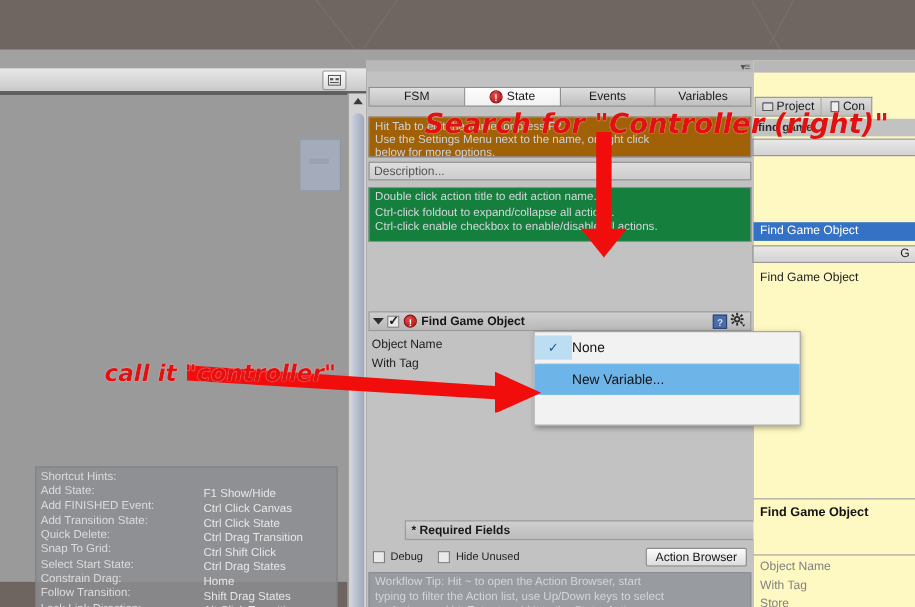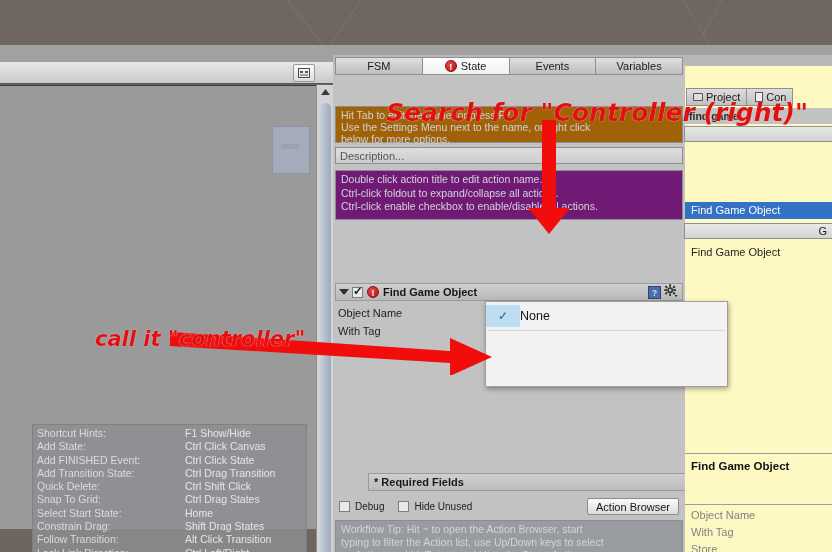--- a/index.html
+++ b/index.html
@@ -58,21 +58,21 @@
 
   
   .hints-panel {
     position:absolute; left:32px; top:362px; width:275px; height:150px;
     background:rgba(140,142,145,0.82);
     border:1px solid rgba(120,122,125,0.7);
     padding:2px 4px 0 4px;
   }
   .hints-row { display:flex; height:13.3px; line-height:13.3px; }
   .hints-row .k { width:148px; color:#dcdcdc; font-size:10.5px; white-space:nowrap; }
-  .hints-row .v { color:#e6e6e6; font-size:10.5px; white-space:nowrap; }
+  .hints-row .v { color:#e6e6e6; font-size:10.5px; white-space:nowrap;margin-top:16px; }
 
   
   .vscroll {
     position:absolute; left:316px; top:23px; width:17px; height:489px;
     background:#d3d3d3; border-left:1px solid #8d8d8d;
   }
   .vscroll .arrow-up, .vscroll .arrow-down {
     position:absolute; left:0; width:17px; height:14px;
     display:flex; align-items:center; justify-content:center;
   }
@@ -82,21 +82,21 @@
     background:linear-gradient(90deg,#c9cfdb,#9fa9bd);
     border-radius:5px;
   }
 
   
   .mid-win { position:absolute; left:333px; top:55px; width:352px; height:497px; background:#c2c2c2; }
   .mid-topbar { position:absolute; left:0; top:0; width:352px; height:10px; background:#b8b8b8; }
   .mid-topbar .burger {
     position:absolute; right:4px; top:1px; font-size:9px; color:#555; letter-spacing:-1px;
   }
-  .tabs { position:absolute; left:2px; top:2px; width:348px; height:14px; display:flex; }
+  .tabs { position:absolute; left:2px; top:24px; width:348px; height:14px; display:flex; }
   .tab {
     flex:1; height:18px; line-height:18px; text-align:center;
     font-size:11px; color:#1b1b1b;
     background:linear-gradient(#dedede,#bfbfbf);
     border:1px solid #8f8f8f; border-left:none;
     display:flex; align-items:center; justify-content:center; gap:4px;
   }
   .tab:first-child { border-left:1px solid #8f8f8f; }
   .tab.active { background:linear-gradient(#fdfdfd,#f1f1f1); }
   .err-dot {
@@ -128,21 +128,21 @@
   .hint-box div { color:#cfd2d6; font-size:10.5px; line-height:12px; white-space:nowrap; }
 
   .desc-field {
     position:absolute; left:2px; top:92px; width:348px; height:17px;
     background:linear-gradient(#dedede,#cccccc); border:1px solid #8f8f8f;
     font-size:11px; color:#555; line-height:16px; padding-left:4px;
   }
 
   .tip-box {
     position:absolute; left:2px; top:115px; width:348px; height:50px;
-    background:#701a75; border:1px solid #8a8d92; padding:2px 5px;
+    background:#15803d; border:1px solid #8a8d92; padding:2px 5px;
   }
   .tip-box div { color:#d2d5d9; font-size:10.5px; line-height:13.5px; white-space:nowrap; }
 
   
   .action-hdr {
     position:absolute; left:2px; top:228px; width:348px; height:18px;
     background:linear-gradient(#cfcfcf,#b9b9b9);
     border:1px solid #9a9a9a;
     display:flex; align-items:center; gap:4px; padding-left:3px;
   }
@@ -506,20 +506,24 @@
     <div class="rp-gray" style="top:486px;">Store</div>
 
   </div>
 
   <div class="dropdown">
     <div class="dd-item">
       <span class="tick sel">✓</span>
       <span>None</span>
     </div>
     <div class="dd-sep"></div>
+    <div class="dd-item hl">
+      <span class="tick"></span>
+      <span>New Variable...</span>
+    </div>
   </div>
 
   <svg class="arrow-svg" style="left:527px; top:120px;" width="50" height="116" viewBox="0 0 50 116">
     <polygon points="15,0 29,0 29,88 43,88 22,114 1,88 15,88" fill="#f20d0d"></polygon>
   </svg>
 
   <svg class="arrow-svg" style="left:170px; top:330px;" width="325" height="45" viewBox="0 0 325 45">
     <polygon points="0,8 280,27 280,14 322,33 280,52 280,39 0,22" fill="#f20d0d" transform="translate(0,-6)"></polygon>
   </svg>
 

